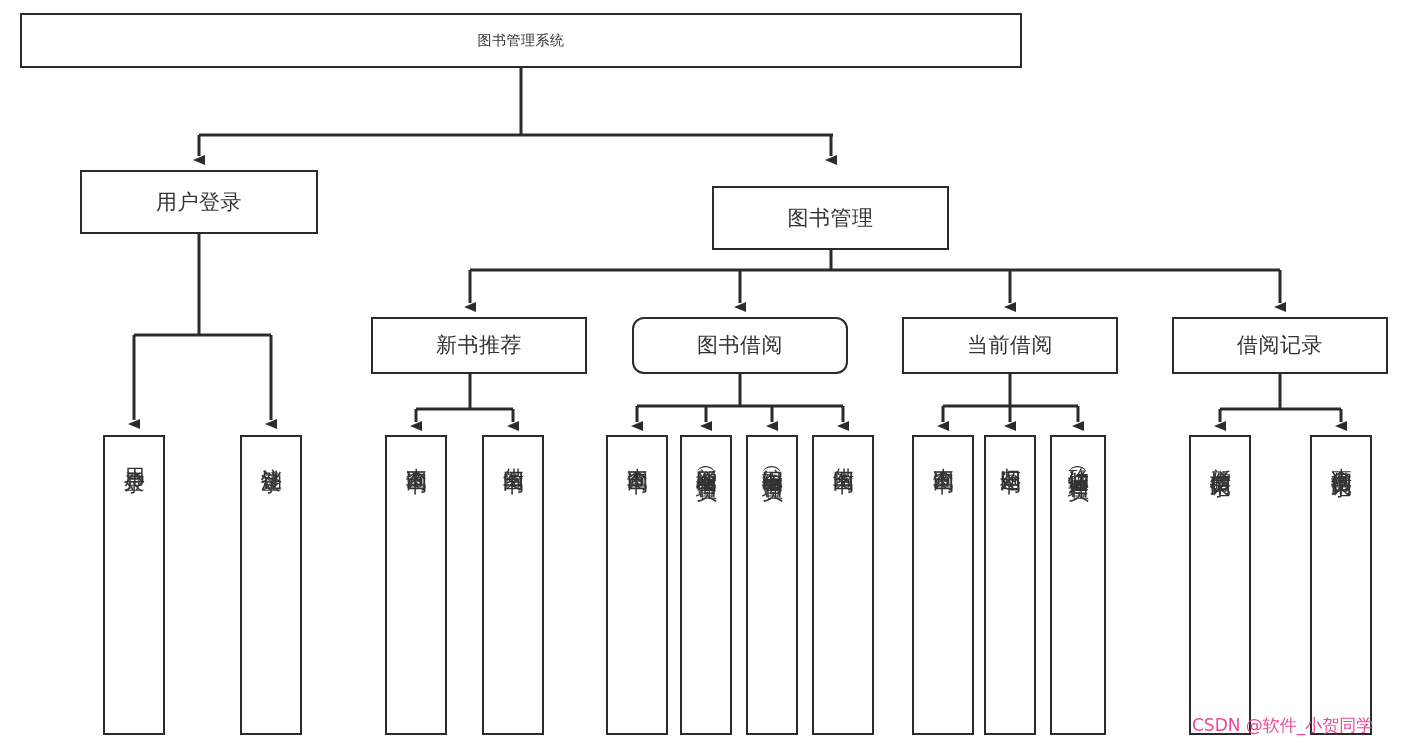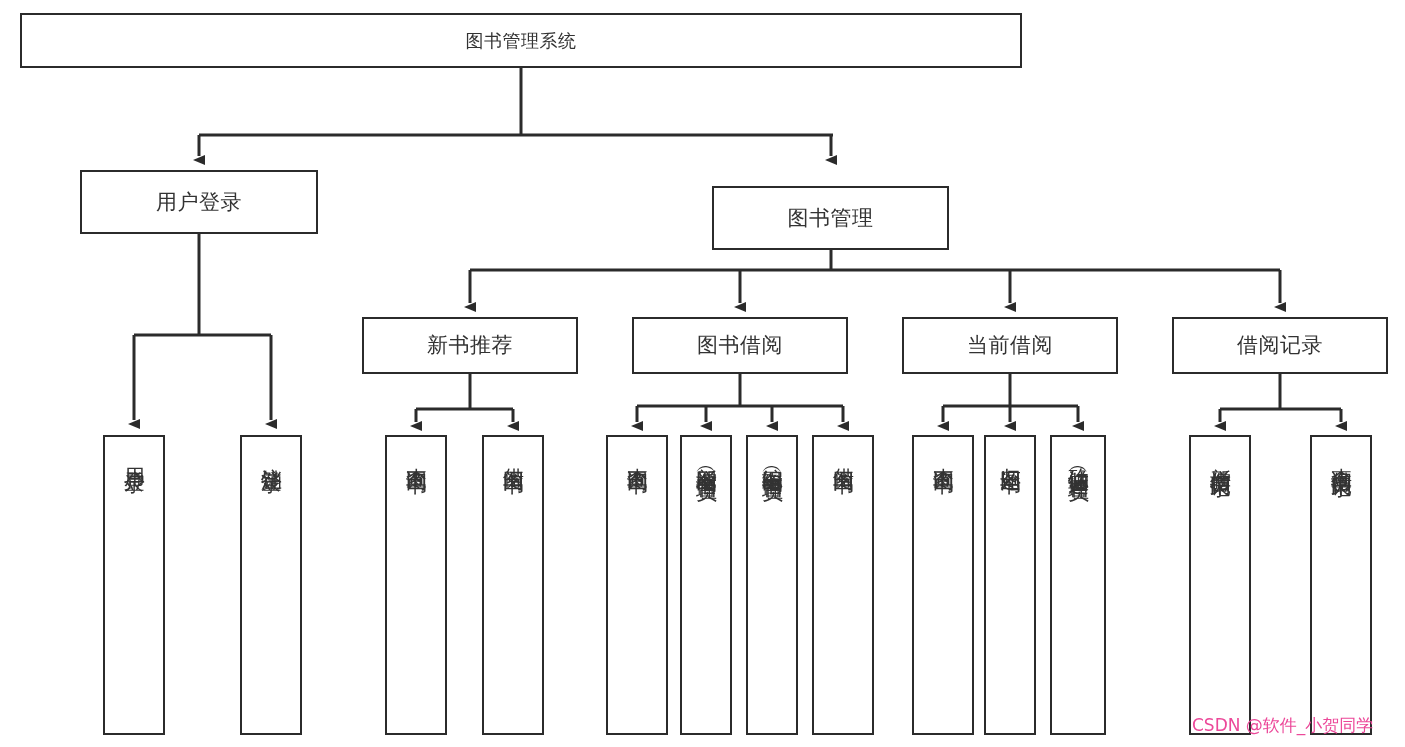--- a/index.html
+++ b/index.html
@@ -38,21 +38,21 @@
   }
   .node-label {
     color: #333333;
     font-size: 21px;
     line-height: 1.18;
     letter-spacing: 0.5px;
     white-space: nowrap;
     text-align: center;
   }
   .node.root .node-label {
-    font-size: 18px;
+    font-size: 14px;
   }
   .node.leaf {
     align-items: flex-start;
     justify-content: center;
     padding-top: 14px;
   }
   .node.leaf .node-label {
     writing-mode: vertical-rl;
     text-orientation: upright;
     font-size: 21px;
@@ -129,24 +129,24 @@
     <span class="node-label">图书管理系统</span>
   </div>
 
   <div class="node" style="left:80px;top:170px;width:238px;height:64px;">
     <span class="node-label">用户登录</span>
   </div>
   <div class="node" style="left:712px;top:170px;width:237px;height:64px;margin-top:16px;">
     <span class="node-label">图书管理</span>
   </div>
 
-  <div class="node" style="left:362px;top:317px;width:216px;height:57px;">
+  <div class="node" style="left:371px;top:317px;width:216px;height:57px;">
     <span class="node-label">新书推荐</span>
   </div>
-  <div class="node" style="left:632px;top:317px;width:216px;height:57px;">
+  <div class="node" style="left:632px;top:317px;width:216px;height:57px;border-radius:12px;">
     <span class="node-label">图书借阅</span>
   </div>
   <div class="node" style="left:1172px;top:317px;width:216px;height:57px;">
     <span class="node-label">借阅记录</span>
   </div>
   <div class="node" style="left:902px;top:317px;width:216px;height:57px;">
     <span class="node-label">当前借阅</span>
   </div>
 
   <div class="node leaf" style="left:103px;top:435px;width:62px;height:300px;">

